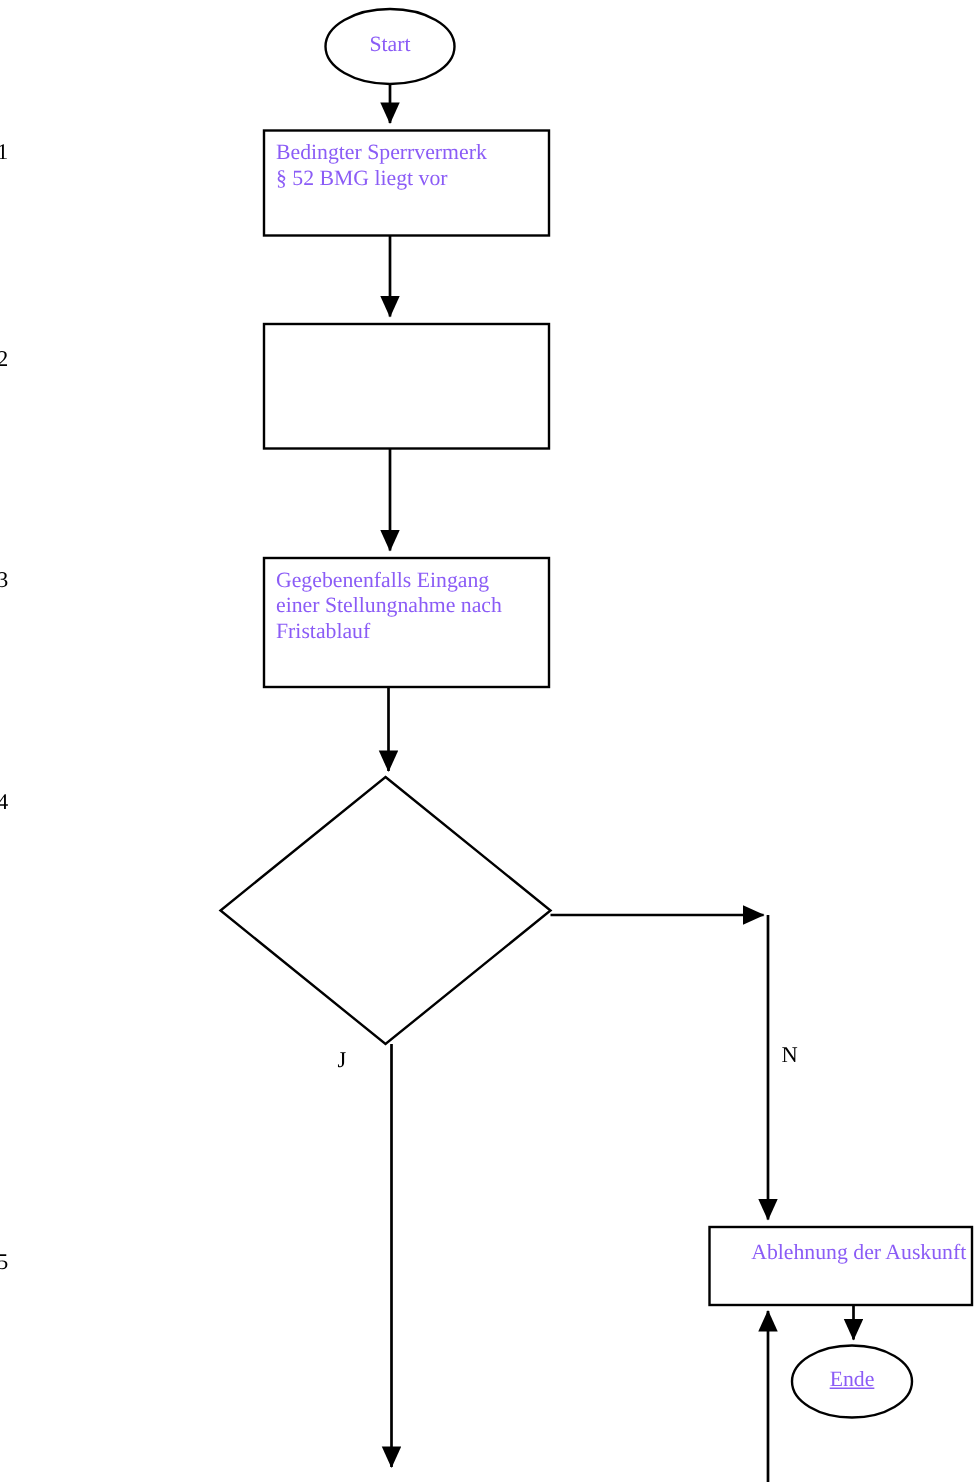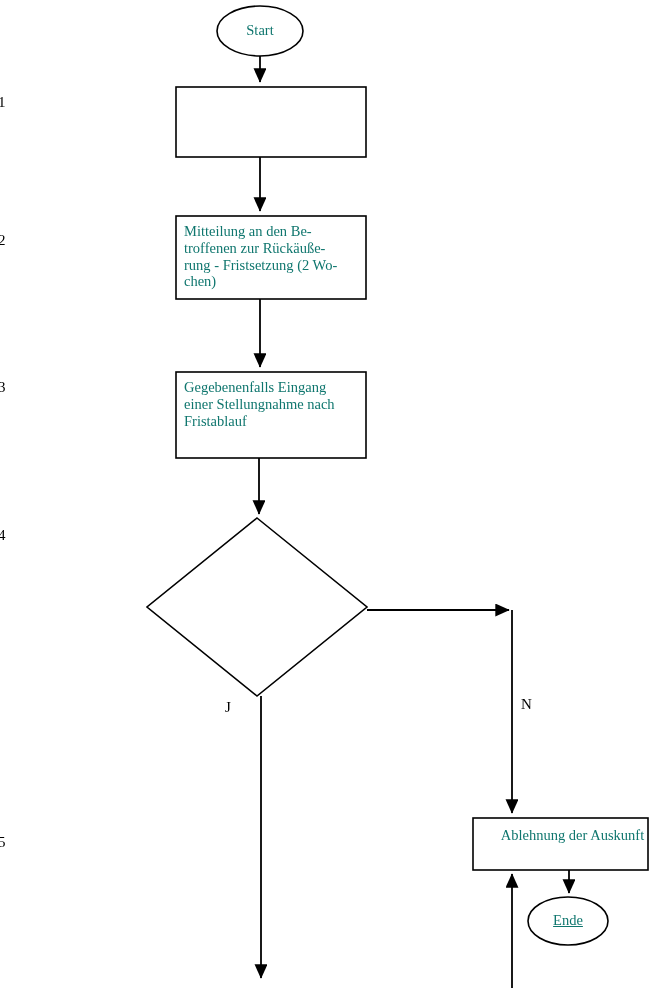--- a/index.html
+++ b/index.html
@@ -23,21 +23,21 @@
     top: 0;
     left: 0;
     width: 650px;
     height: 988px;
   }
   .node-label {
     position: absolute;
     box-sizing: border-box;
     white-space: pre-line;
     line-height: 1.16;
-    color: #0f766e;
+    color: #8b5cf6;
   }
   
   .process-text {
     font-size: 14.5px;
     text-align: left;
     padding: 7px 0 0 8px;
   }
   
   .decision-text {
     font-size: 13.2px;
@@ -110,25 +110,23 @@
 
     <line x1="261" y1="696" x2="261" y2="978" stroke="#000000" stroke-width="1.8" marker-end="url(#arrowhead)"></line>
 
     <line x1="569" y1="870" x2="569" y2="893" stroke="#000000" stroke-width="1.8" marker-end="url(#arrowhead)"></line>
 
     <line x1="512" y1="988" x2="512" y2="874" stroke="#000000" stroke-width="1.8" marker-end="url(#arrowhead)"></line>
   </svg>
 
   <div class="node-label terminator-text" style="left:217px; top:22px; width:86px;">Start</div>
 
+  <div class="node-label process-text" style="left:176px; top:87px; width:190px; height:70px;">Bedingter Sperrvermerk
+§ 52 BMG liegt vor</div>
 
-  <div class="node-label process-text" style="left:176px; top:216px; width:190px; height:83px;">Mitteilung an den Be-
-troffenen zur Rückäuße-
-rung - Fristsetzung (2 Wo-
-chen)</div>
 
   <div class="node-label process-text" style="left:176px; top:372px; width:190px; height:86px;">Gegebenenfalls Eingang
 einer Stellungnahme nach
 Fristablauf</div>
 
 
   <div class="node-label process-text-center" style="left:473px; top:818px; width:199px; height:52px;">Ablehnung der Auskunft</div>
 
   <div class="node-label terminator-text" style="left:528px; top:912px; width:80px;text-decoration:underline;">Ende</div>
 

